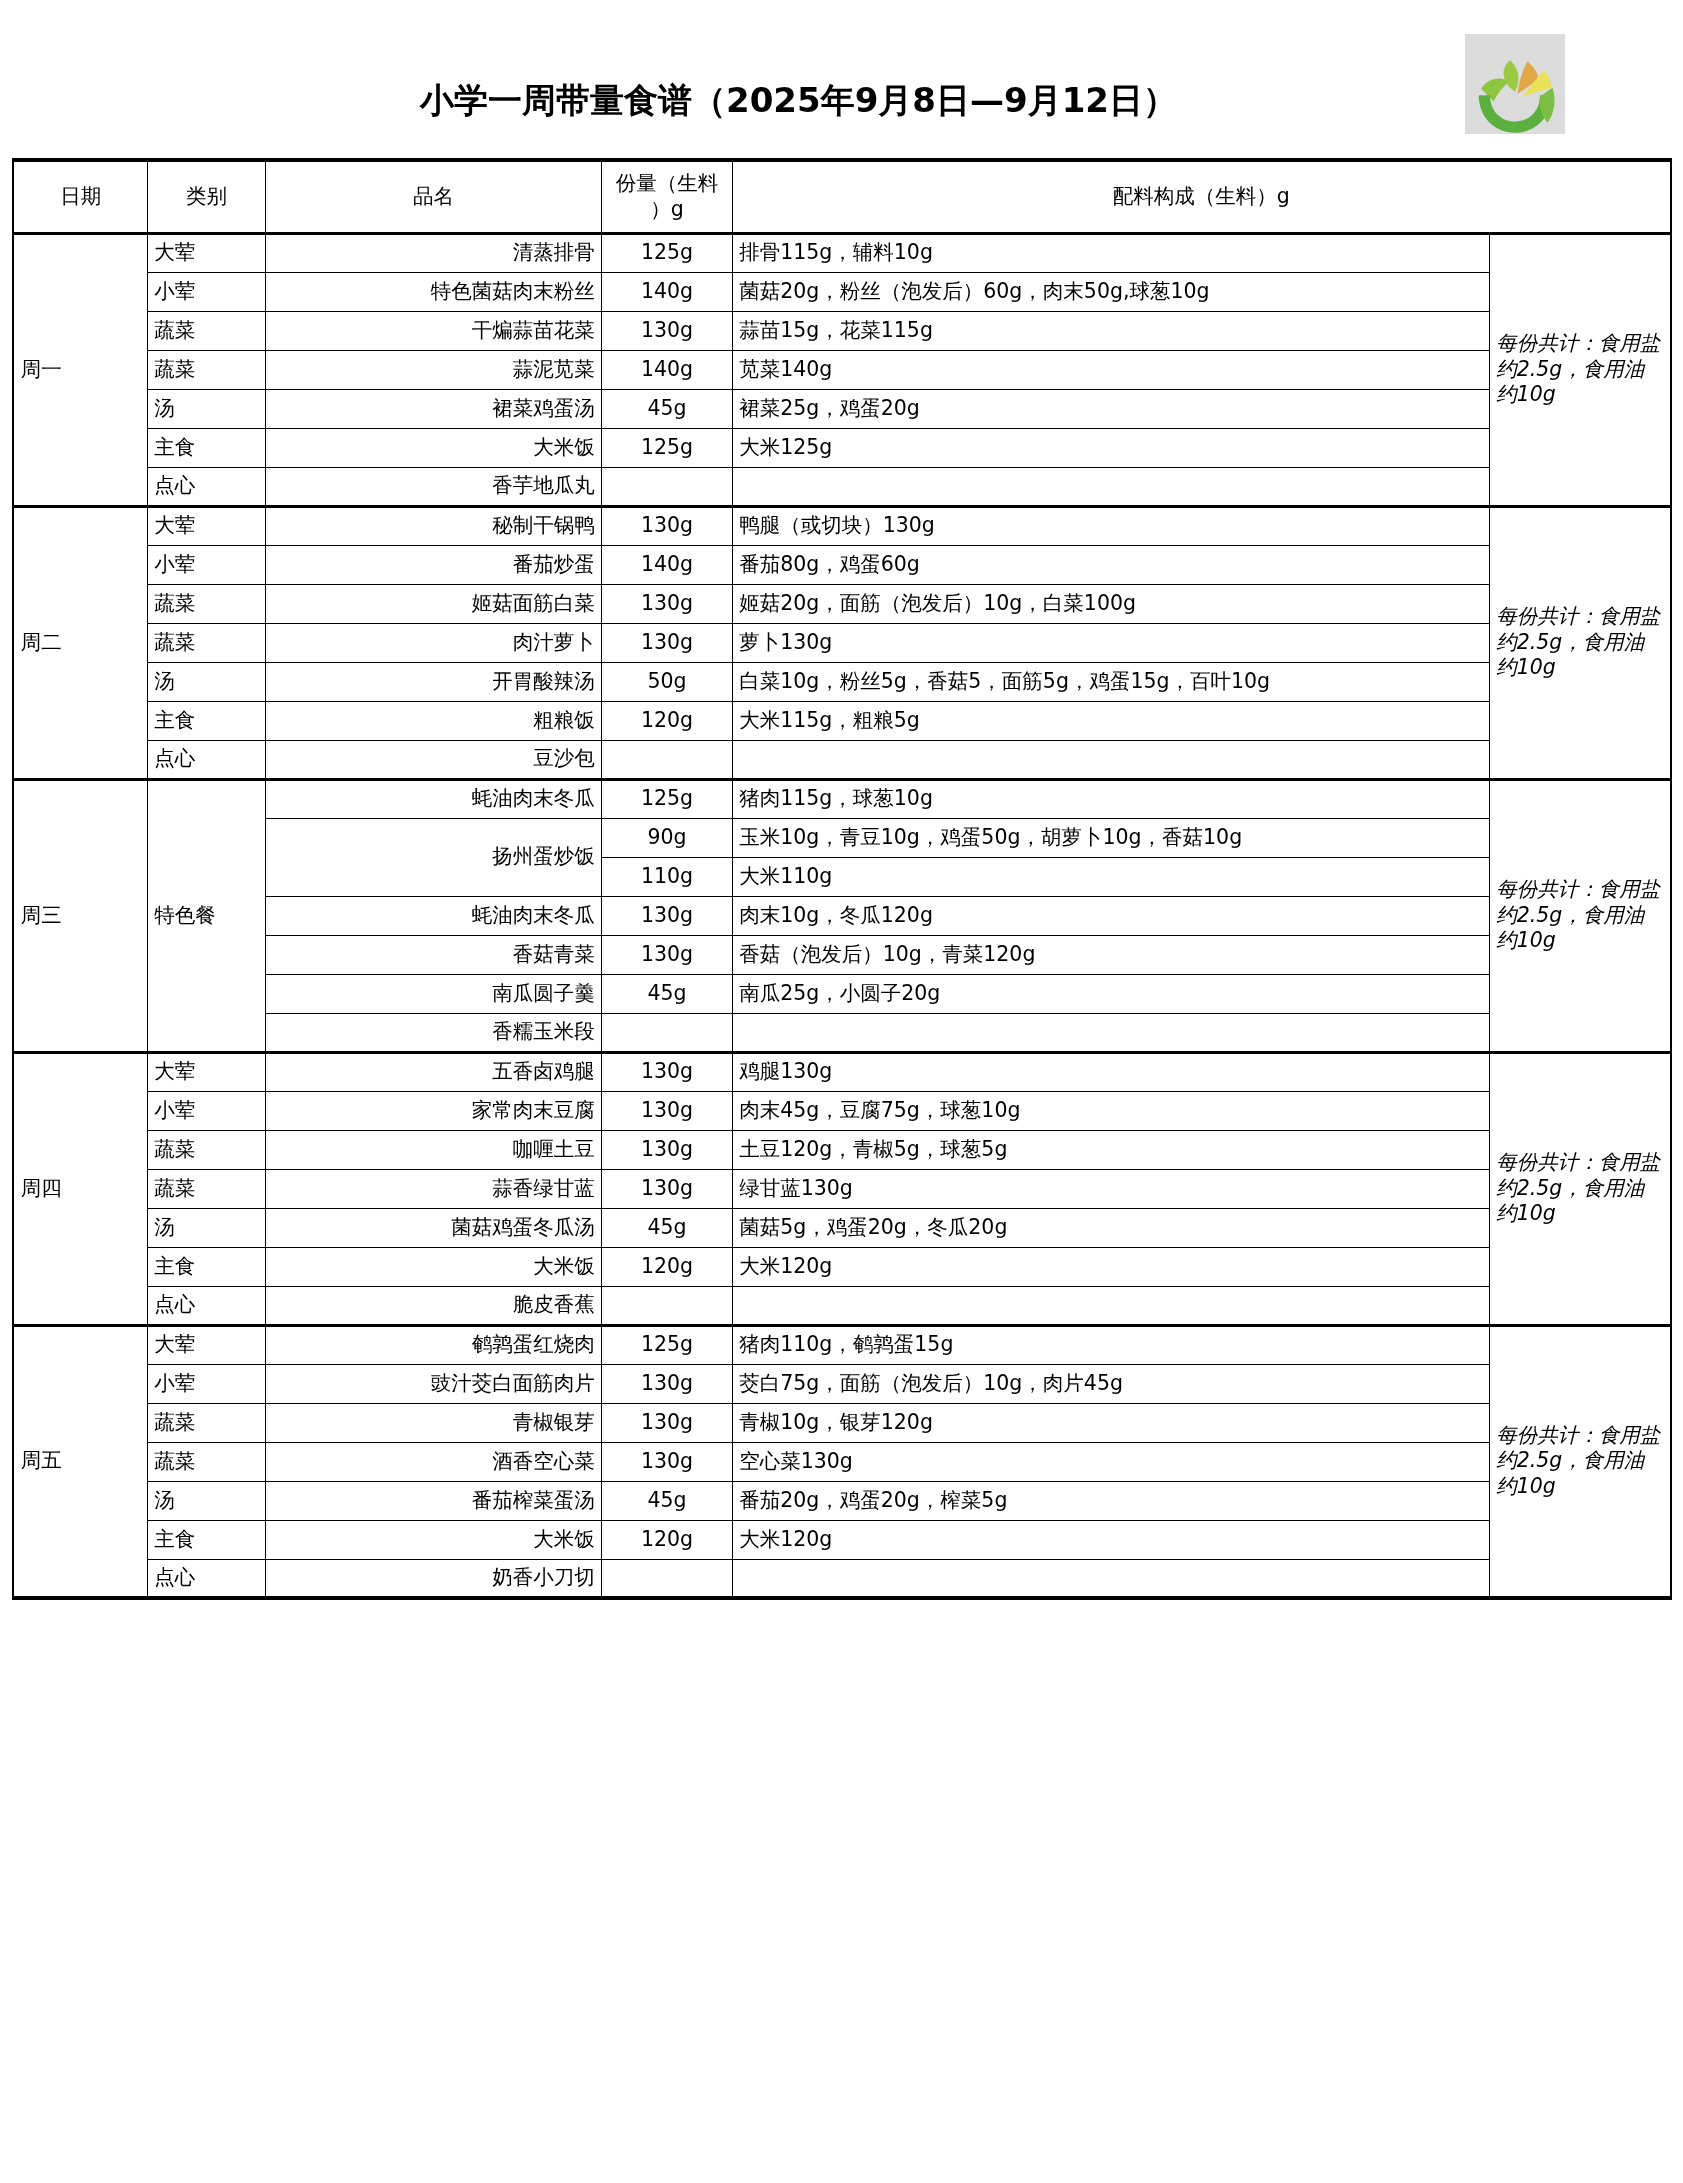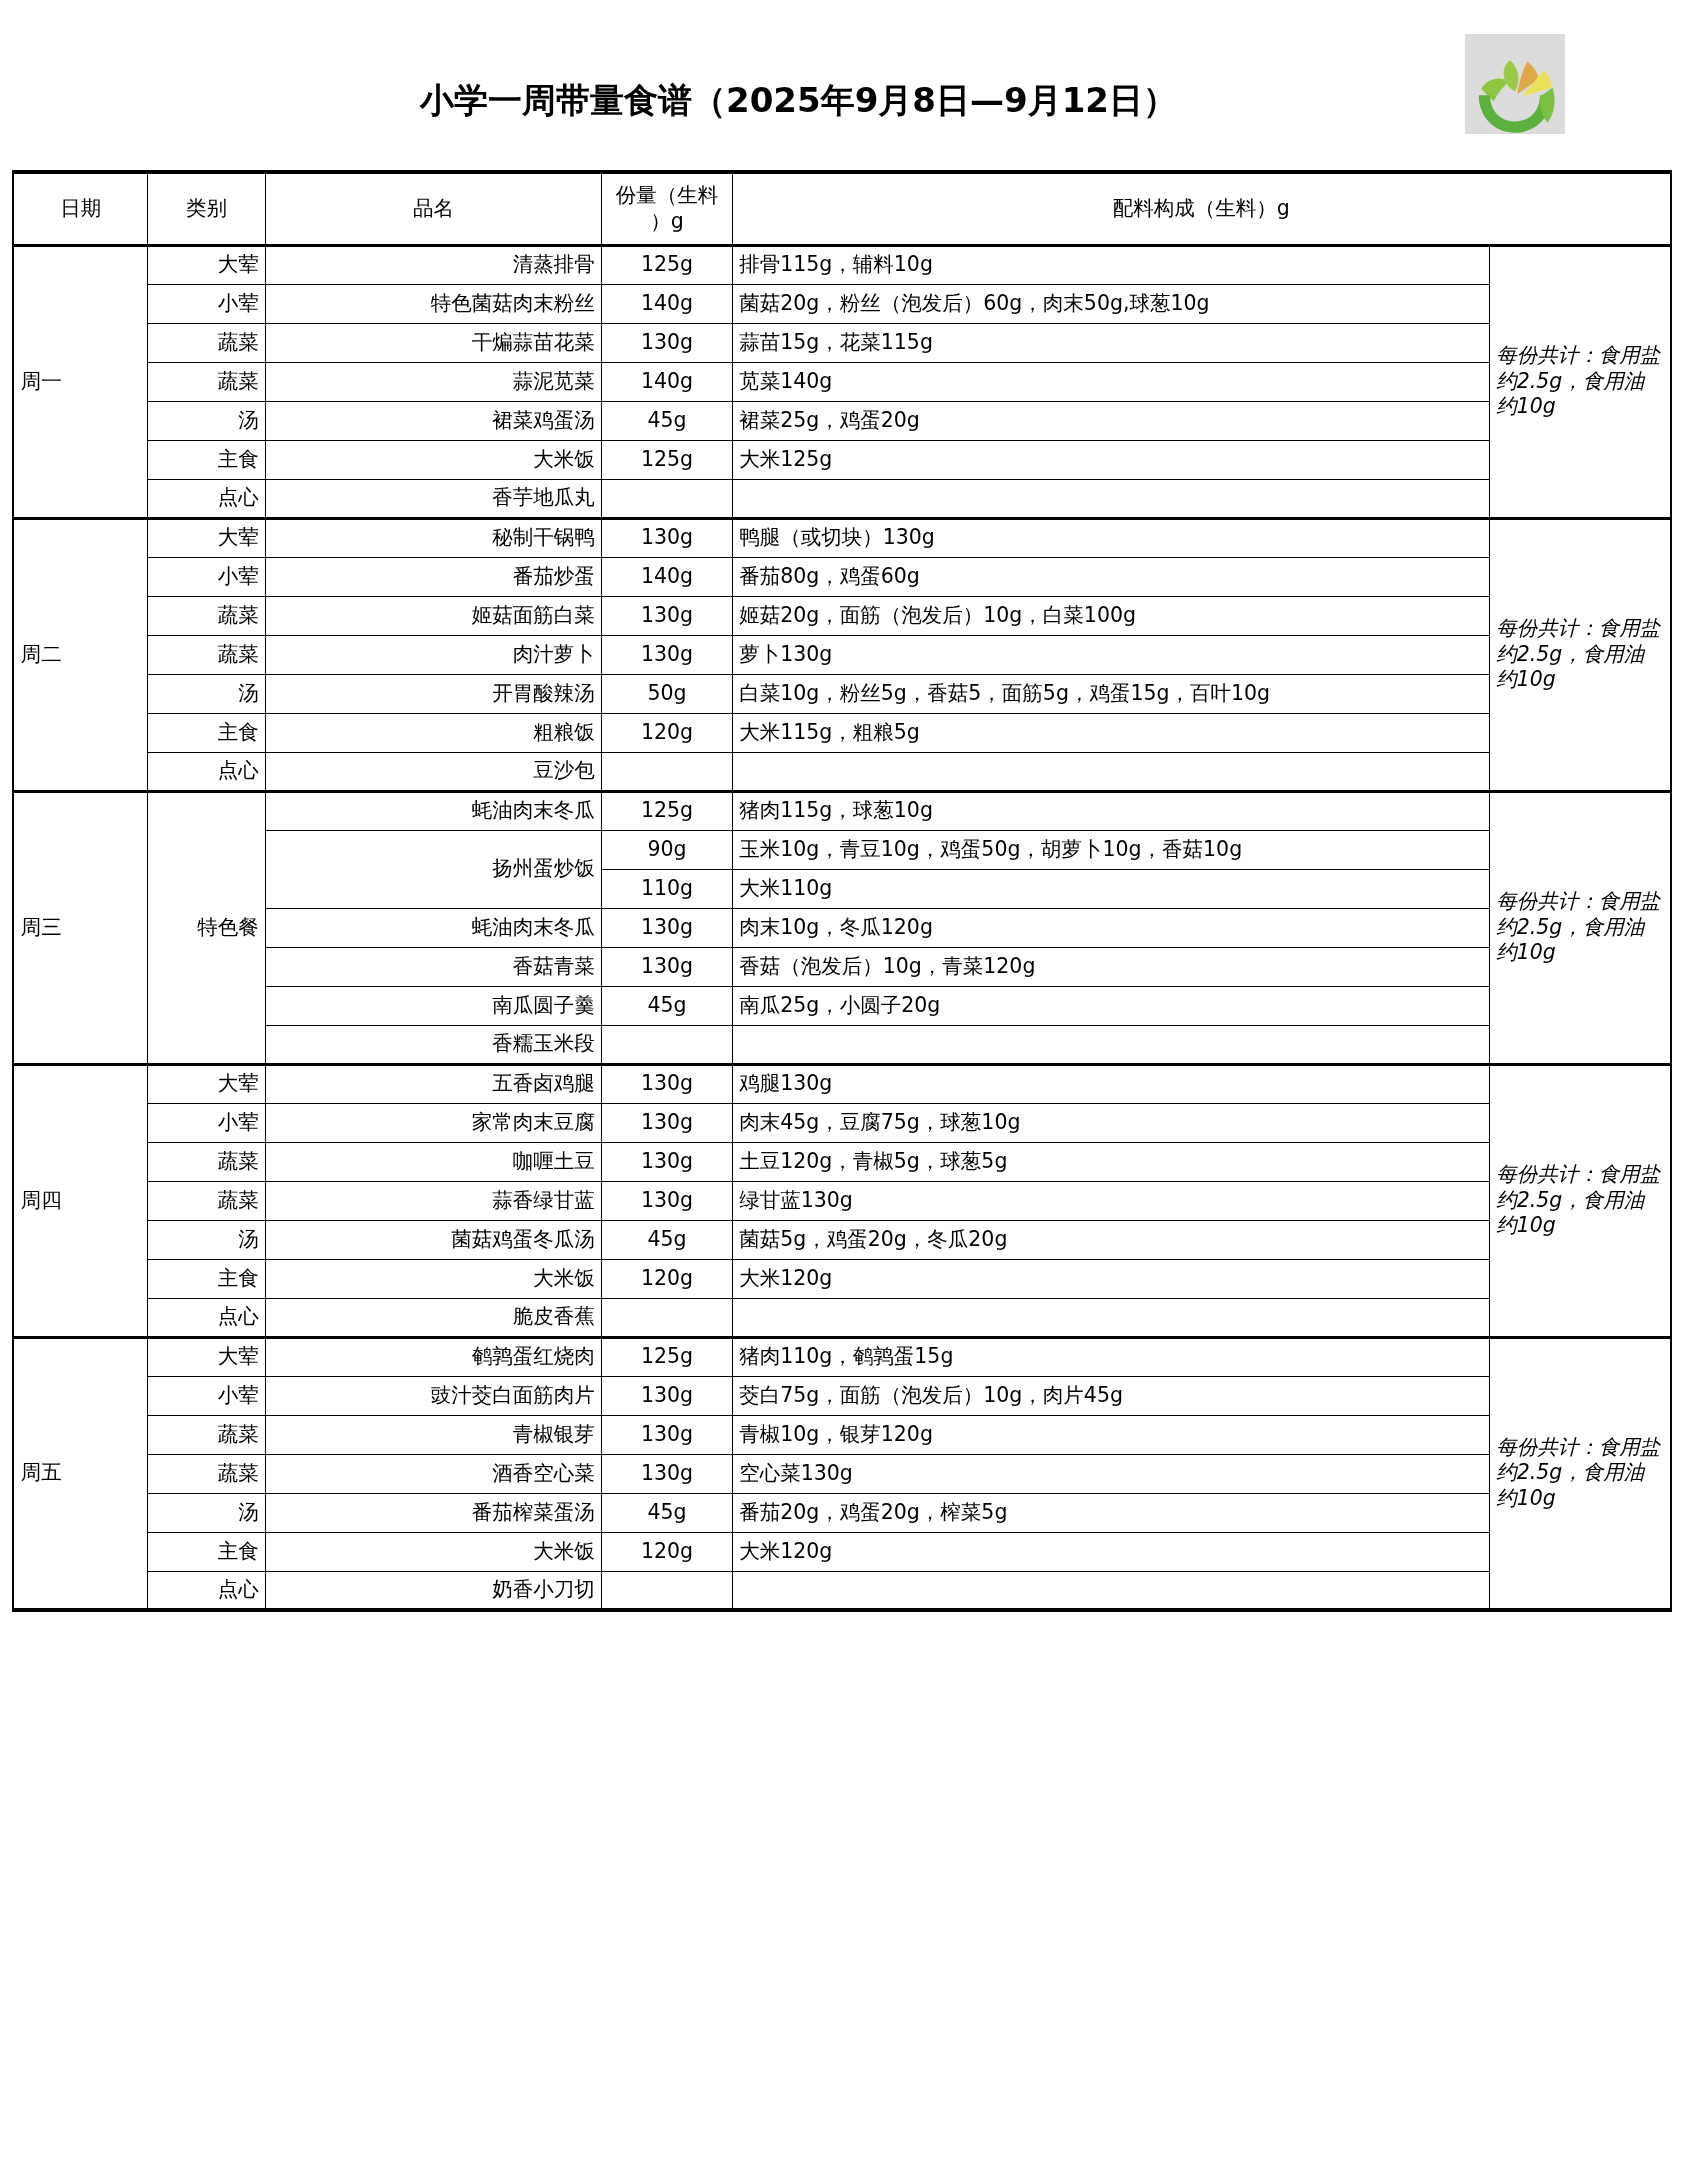--- a/index.html
+++ b/index.html
@@ -44,21 +44,21 @@
     height: 100px;
     background: #dcdcdc;
     overflow: hidden;
   }
   .logo-box svg { display: block; width: 100px; height: 100px; }
 
   
   .menu-table {
     border-collapse: collapse;
     table-layout: fixed;
-    margin: 12px auto;
+    margin: 0 auto;
     width: 1656px;
     border-top: 4.4px solid #000;
     border-bottom: 4.4px solid #000;
     border-left: 2.5px solid #000;
     border-right: 2.5px solid #000;
     padding-left: 43px;
   }
   .menu-table td, .menu-table th {
     border: 1.2px solid #000;
     padding: 2.5px 6.2px;
@@ -80,21 +80,21 @@
   thead td {
     text-align: center;
     height: 73px;
     border-top: 3.1px solid #000;
     border-bottom: 3.1px solid #000;
   }
   .hdr-qty { font-size: 16px; line-height: 1.45; }
 
   
   .cell-date   { text-align: left; font-size: 22px; }
-  .cell-cat    { text-align: right; font-size: 22px; }
+  .cell-cat    { text-align: left; font-size: 22px; }
   .cell-dish   { text-align: right; font-size: 22px; }
   .cell-qty    { text-align: center; font-size: 20.5px; }
   .cell-ing    { text-align: left;   font-size: 20.5px; padding-left: 8.7px; }
   .cell-sum    { text-align: left;   font-size: 19.3px; line-height: 1.35; padding: 5px 7.5px; font-style: italic; }
 
   tr.row { height: 39px; }
   tr.day-start td { border-top: 3.7px solid #000; }
 </style>
 </head>
 <body>

